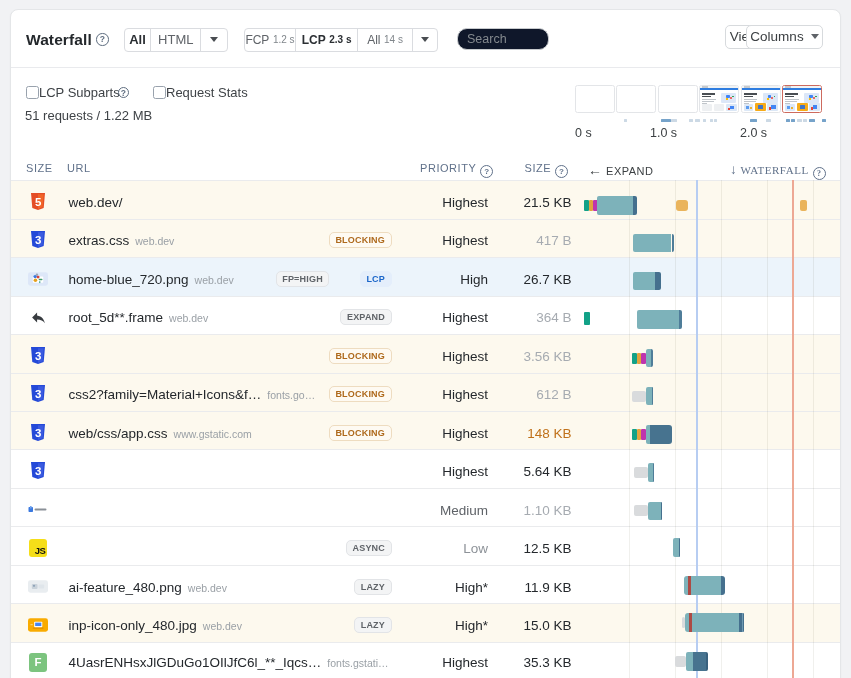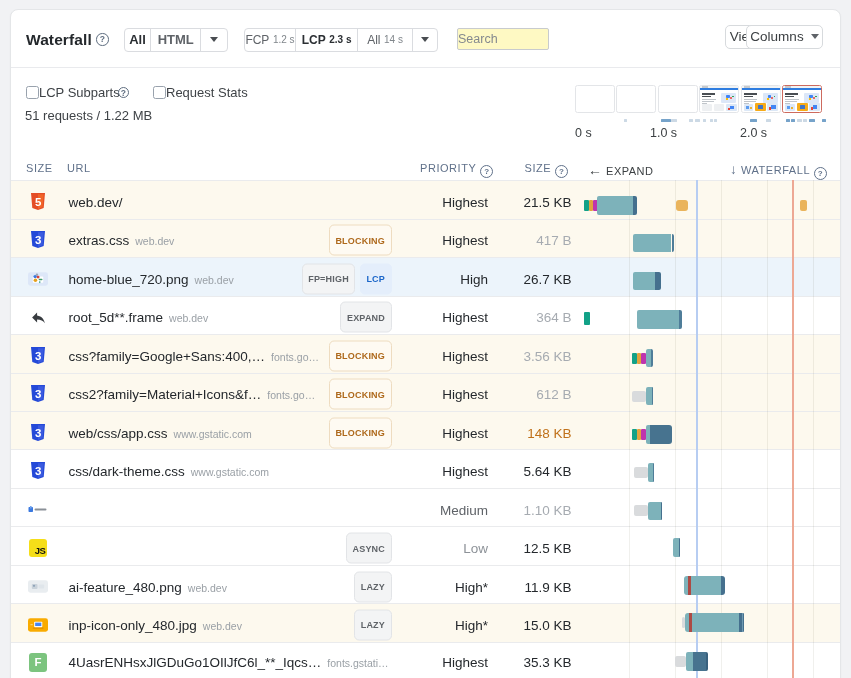--- a/index.html
+++ b/index.html
@@ -17,22 +17,22 @@
             border:1px solid #dadce0; border-radius:4px; background:#fff; overflow:hidden; }
   .seg { display:flex; align-items:center; justify-content:center; font-size:12px;
          color:#5f6368; border-right:1px solid #dadce0; white-space:nowrap; }
   .seg:last-child { border-right:none; }
   .seg b { color:#2b2f33; font-weight:bold; }
   .seg .sm { font-size:10px; margin-left:3.5px; color:#80868b; }
   .seg .smb { font-size:10px; margin-left:3.5px; color:#2b2f33; font-weight:bold; }
   .caret { width:0; height:0; border-left:4.5px solid transparent; border-right:4.5px solid transparent;
            border-top:5.5px solid #494d51; }
   .searchbox { position:absolute; left:457px; top:28px; width:92px; height:21.5px;
-               border:1px solid #c8cbce; border-radius:2px; background:#fef9c3;
-               font-size:12.5px; color:#84898e; display:flex; align-items:center; }
+               border:1px solid #c8cbce; border-radius:10px; background:#0f172a;
+               font-size:12.5px; color:#84898e; display:flex; align-items:center; padding-left:9px; }
   .topbtn { position:absolute; top:25px; height:23.7px; border:1px solid #d7dadd; border-radius:5px;
             background:#fff; display:flex; align-items:center; justify-content:center;
             font-size:13.5px; color:#3c4043; gap:7px; }
   .topbtn .caret { border-top-color:#5f6368; }
   .hsep { position:absolute; left:11px; width:829px; height:1px; background:#e9eaed; }
   .cklabel { font-size:13px; color:#3f4347; display:flex; align-items:center; gap:0; }
   .ckbox { width:13px; height:13px; border:1.6px solid #99a2ad; border-radius:2.5px; background:#fff; }
   .reqline { left:25px; top:108px; font-size:13px; color:#3f4347; }
   .hdr { font-size:11px; color:#60718a; letter-spacing:0.55px; top:162px; }
   .hq { display:inline-flex; align-items:center; justify-content:center; width:13px; height:13px;
@@ -42,22 +42,22 @@
   .row { position:absolute; left:11px; width:829px; height:38.45px; box-shadow:inset 0 1px 0 #eaebed; }
   .bg-c { background:#fdf9ee; }
   .bg-b { background:#ecf4fb; }
   .bg-w { background:#fff; }
   .icon { position:absolute; left:17px; top:calc(50% + 2.5px); transform:translateY(-50%); width:20px; height:20px;
           display:flex; align-items:center; justify-content:center; }
   .url { position:absolute; left:57.5px; top:calc(50% + 2.5px); transform:translateY(-50%); white-space:nowrap;
          font-size:13.5px; color:#24282c; }
   .url .dom { font-size:10.5px; color:#9aa0a6; margin-left:6px; }
   .badges { position:absolute; right:448.5px; top:calc(50% + 2.5px); transform:translateY(-50%); display:flex; gap:4.5px; }
-  .badge { height:31px; display:flex; align-items:center; padding:0 5.5px; border-radius:5px;
-           font-size:9px; font-weight:bold; letter-spacing:0.2px; white-space:nowrap; }
+  .badge { height:16px; display:flex; align-items:center; padding:0 5.5px; border-radius:5px;
+           font-size:9px; font-weight:bold; letter-spacing:0.2px; white-space:nowrap;margin-left:26px; }
   .b-gray { background:#f3f4f5; border:1px solid #e2e4e7; color:#5f6368; }
   .b-block { background:rgba(255,252,245,0.5); border:1px solid #eedcc0; color:#ae691c; }
   .b-lcp { background:#e4eefb; border:1px solid #e4eefb; color:#1b66c9; }
   .pri { position:absolute; right:352px; top:calc(50% + 2.5px); transform:translateY(-50%); font-size:13.5px; color:#24282c; }
   .siz { position:absolute; right:268.5px; top:calc(50% + 2.5px); transform:translateY(-50%); font-size:13.5px; color:#24282c; }
   .gray { color:#a6abb1 !important; }
   .gray2 { color:#5f6368 !important; }
   .gray3 { color:#8d9298 !important; }
   .orangetxt { color:#c0711a !important; }
   
@@ -80,21 +80,21 @@
 
 <div class="abs title">Waterfall</div>
 <div class="abs" style="left:96px; top:33px;">
     <span class="qcirc" style="display:flex;">?</span>
   </div>
 
 <div class="btngrp" style="left:123.5px; width:104px;">
   <div class="seg" style="width:27.5px;font-size:13px;">
       <b>All</b>
     </div>
-  <div class="seg" style="width:50.5px;font-size:13px;font-weight:bold;">HTML</div>
+  <div class="seg" style="width:50.5px;font-size:13px;">HTML</div>
   <div class="seg" style="width:26px; border-right:none;">
       <span class="caret"></span>
     </div>
 </div>
 
 <div class="btngrp" style="left:243.5px; width:194px;">
   <div class="seg" style="width:52.5px;">FCP<span class="sm">1.2 s</span></div>
   <div class="seg" style="width:62px;">
       <b>LCP</b>
       <span class="smb">2.3 s</span>
@@ -210,21 +210,21 @@
 </div>
 <div class="abs flabel" style="left:575px;">0 s</div>
 <div class="abs flabel" style="left:650px;">1.0 s</div>
 <div class="abs flabel" style="left:740px;">2.0 s</div>
 
 <div class="abs hdr" style="left:26px;">SIZE</div>
 <div class="abs hdr" style="left:67px;">URL</div>
 <div class="abs hdr" style="left:420px;">PRIORITY<span class="hq">?</span></div>
 <div class="abs hdr" style="left:524.5px;">SIZE<span class="hq">?</span></div>
 <div class="abs hdr" style="left:588px; color:#3c4043; letter-spacing:0.5px;"><span style="font-size:14px;">←</span> EXPAND</div>
-<div class="abs hdr" style="left:730px;"><span style="font-size:13.5px;">↓</span> WATERFALL<span class="hq">?</span></div>
+<div class="abs hdr" style="left:730px;font-family:Liberation Serif, serif;"><span style="font-size:13.5px;">↓</span> WATERFALL<span class="hq">?</span></div>
 
 <div id="rows">
 <div class="row bg-c" style="top:180.30px;height:38.45px;">
       <div class="icon">
         <svg width="16" height="18" viewBox="0 0 16 18">
           <path d="M1 0 L15 0 L13.7 15 L8 17 L2.3 15 Z" fill="#e44d26"></path>
           <path d="M8 1.2 L8 15.9 L12.6 14.3 L13.7 1.2 Z" fill="#f16529"></path>
           <text x="8.1" y="13" font-size="11.5" font-weight="bold" fill="#fff" text-anchor="middle" font-family="Liberation Sans, sans-serif">5</text>
         </svg>
       </div>
@@ -282,21 +282,20 @@
       <div class="siz gray">364 B</div>
     </div>
 <div class="row bg-c" style="top:334.10px;height:38.45px;">
       <div class="icon">
         <svg width="16" height="18" viewBox="0 0 16 18">
           <path d="M1 0 L15 0 L13.7 15 L8 17 L2.3 15 Z" fill="#2449d8"></path>
           <path d="M8 1.2 L8 15.9 L12.6 14.3 L13.7 1.2 Z" fill="#3b5be0"></path>
           <text x="8.1" y="13" font-size="11.5" font-weight="bold" fill="#fff" text-anchor="middle" font-family="Liberation Sans, sans-serif">3</text>
         </svg>
       </div>
-      <div class="url">css?family=Google+Sans:400,…<span class="dom">fonts.go…</span></div>
       <div class="badges">
         <span class="badge b-block">BLOCKING</span>
       </div>
       <div class="pri ">Highest</div>
       <div class="siz gray">3.56 KB</div>
     </div>
 <div class="row bg-c" style="top:372.55px;height:38.45px;">
       <div class="icon">
         <svg width="16" height="18" viewBox="0 0 16 18">
           <path d="M1 0 L15 0 L13.7 15 L8 17 L2.3 15 Z" fill="#2449d8"></path>
@@ -327,21 +326,20 @@
       <div class="siz orangetxt">148 KB</div>
     </div>
 <div class="row bg-w" style="top:449.45px;height:38.45px;">
       <div class="icon">
         <svg width="16" height="18" viewBox="0 0 16 18">
           <path d="M1 0 L15 0 L13.7 15 L8 17 L2.3 15 Z" fill="#2449d8"></path>
           <path d="M8 1.2 L8 15.9 L12.6 14.3 L13.7 1.2 Z" fill="#3b5be0"></path>
           <text x="8.1" y="13" font-size="11.5" font-weight="bold" fill="#fff" text-anchor="middle" font-family="Liberation Sans, sans-serif">3</text>
         </svg>
       </div>
-      <div class="url">css/dark-theme.css<span class="dom">www.gstatic.com</span></div>
       <div class="pri ">Highest</div>
       <div class="siz ">5.64 KB</div>
     </div>
 <div class="row bg-w" style="top:487.90px;height:38.45px;">
       <div class="icon">
         <svg width="20" height="7" viewBox="0 0 20 7">
           <rect x="0.5" y="1" width="4.5" height="5" rx="0.7" fill="#3a79e0"></rect>
           <rect x="2" y="0" width="1.6" height="2.5" fill="#74a5ec"></rect>
           <rect x="6.5" y="2.5" width="12" height="2" rx="1" fill="#8a9097"></rect>
         </svg>

